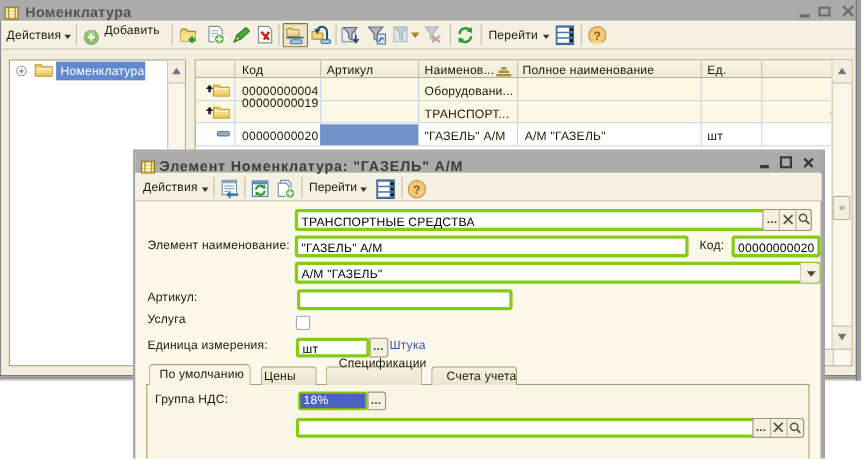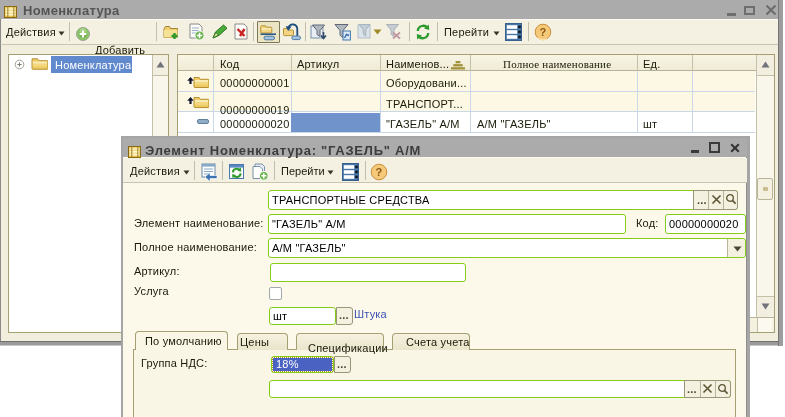--- a/index.html
+++ b/index.html
@@ -1,20 +1,20 @@
 <!DOCTYPE html>
 <html><head><meta charset="utf-8">
 <style>
 *{margin:0;padding:0;box-sizing:border-box;}
 html,body{width:785px;height:417px;overflow:hidden;}
 body{font-family:"Liberation Sans",sans-serif;font-size:11px;color:#000;background:#fff;letter-spacing:0.2px;}
 #s{position:relative;width:785px;height:417px;overflow:hidden;background:#fff;}
 .abs{position:absolute;}
 .lbl{position:absolute;font-size:11px;color:#1a1a08;white-space:nowrap;}
-.fld{position:absolute;background:#fff;border:1px solid #84cc16;border-radius:3px;font-size:11px;white-space:nowrap;}
+.fld{position:absolute;background:#fff;border:3px solid #84cc16;border-radius:3px;font-size:11px;white-space:nowrap;}
 .fld span{display:block;padding:3px 0 0 3px;}
 .sep{position:absolute;width:1px;background:#c2beab;}
 .ico{position:absolute;}
 </style></head>
 <body>
 <div id="s">
 
 <div class="abs" style="left:0;top:0;width:783px;height:346px;background:#f1eedd;">
   <div class="abs" style="left:0;top:18px;width:1px;height:328px;background:#8a8a8a;"></div>
 
@@ -40,21 +40,21 @@
   <svg class="ico" style="left:58px;top:31px" width="7" height="5" viewBox="0 0 7 5">
         <path d="M0.5 0.5 h6 l-3 4z" fill="#3a3522"></path>
       </svg>
 
   <svg class="ico" style="left:76px;top:27px" width="14" height="14" viewBox="0 0 14 14">
     <circle cx="7" cy="7" r="6.5" fill="#7ab356" stroke="#a0a49a"></circle>
     <circle cx="7" cy="7" r="5.2" fill="none" stroke="#8cc86a" stroke-width="1.6"></circle>
     <circle cx="7" cy="4.6" r="3.4" fill="#b2dc96" opacity="0.75"></circle>
     <path d="M7 3.6 V10.4 M3.6 7 H10.4" stroke="#fff" stroke-width="2"></path>
   </svg>
-  <div class="lbl" style="left:95px;top:44px;">Добавить</div>
+  <div class="lbl" style="left:95px;top:22px;">Добавить</div>
   <div class="sep" style="left:69px;top:22px;height:19px;"></div>
   <div class="sep" style="left:156px;top:22px;height:19px;"></div>
 
   <svg class="ico" style="left:163px;top:24px" width="17" height="17" viewBox="0 0 17 17">
     <path d="M1 5 l1.5-2.5 h4 l1 2 h7 v9 h-13.5z" fill="#f0d070" stroke="#a8832e"></path>
     <path d="M1 6 h13.5 v7.5 h-13.5z" fill="#f6e294"></path>
     <path d="M11.5 9 v6 M8.5 12 h6" stroke="#2e9a2e" stroke-width="2.4"></path>
   </svg>
 
   <svg class="ico" style="left:188px;top:23px" width="17" height="18" viewBox="0 0 17 18">
@@ -170,21 +170,21 @@
 
   <div class="abs" style="left:178px;top:55px;width:596px;height:16px;background:linear-gradient(#f8f5e6,#efebd4);border-bottom:1px solid #b5b19a;"></div>
   <div class="lbl" style="left:220px;top:58px;">Код</div>
   <div class="lbl" style="left:297px;top:58px;">Артикул</div>
   <div class="lbl" style="left:386px;top:58px;">Наименов...</div>
   <svg class="ico" style="left:451px;top:61px" width="14" height="9" viewBox="0 0 14 9">
     <rect x="4.6" y="0" width="4.8" height="2.3" fill="#a3923c"></rect>
     <rect x="2.3" y="3.1" width="9.4" height="2.3" fill="#a3923c"></rect>
     <rect x="0" y="6.2" width="14" height="2.3" fill="#a3923c"></rect>
   </svg>
-  <div class="lbl" style="left:503px;top:58px;font-family:Liberation Serif, serif;">Полное наименование</div>
+  <div class="lbl" style="left:475px;top:58px;">Полное наименование</div>
   <div class="lbl" style="left:643px;top:58px;">Ед.</div>
   <div class="lbl" style="left:697px;top:58px;margin-top:36px;">Номер ГТД</div>
 
   <div class="sep" style="left:213px;top:55px;height:16px;background:#c5c1a8;"></div>
   <div class="sep" style="left:291px;top:55px;height:16px;background:#c5c1a8;"></div>
   <div class="sep" style="left:380px;top:55px;height:16px;background:#c5c1a8;"></div>
   <div class="sep" style="left:470px;top:55px;height:16px;background:#c5c1a8;"></div>
   <div class="sep" style="left:637px;top:55px;height:16px;background:#c5c1a8;"></div>
   <div class="sep" style="left:692px;top:55px;height:16px;background:#c5c1a8;"></div>
 
@@ -212,23 +212,23 @@
   <svg class="ico" style="left:187px;top:97px" width="7" height="7" viewBox="0 0 7 7">
         <path d="M3.5 0 L6.8 3.8 H4.6 V7 H2.4 V3.8 H0.2z" fill="#16162e"></path>
       </svg>
   <svg class="ico" style="left:193px;top:95px" width="16" height="13" viewBox="0 0 16 13">
     <path d="M1 2.5 h5.2 l1 1.8 h7.8 a1 1 0 0 1 1 1 v6.2 a1 1 0 0 1 -1 1 h-13 a1 1 0 0 1 -1 -1 v-8z" fill="#edca62" stroke="#b99134"></path>
     <path d="M1.8 5 h13.2 v2.2 h-13.2z" fill="#f9ebb4"></path>
     <path d="M1.8 7.2 h13.2 v2.6 h-13.2z" fill="#f3d87f"></path>
   </svg>
   <div class="abs" style="left:197px;top:119px;width:12px;height:5px;background:#8fadc4;border:1px solid #62809c;border-radius:2px;"></div>
 
-  <div class="lbl" style="left:220px;top:77px;">00000000001</div>
+  <div class="lbl" style="left:220px;top:77px;">00000000004</div>
   <div class="lbl" style="left:386px;top:77px;">Оборудовани...</div>
-  <div class="lbl" style="left:220px;top:104px;">00000000019</div>
+  <div class="lbl" style="left:220px;top:88px;">00000000019</div>
   <div class="lbl" style="left:386px;top:98px;">ТРАНСПОРТ...</div>
   <div class="lbl" style="left:220px;top:118px;">00000000020</div>
   <div class="abs" style="left:291px;top:113px;width:89px;height:19px;background:#7093cb;"></div>
   <div class="lbl" style="left:386px;top:118px;">"ГАЗЕЛЬ" А/М</div>
   <div class="lbl" style="left:477px;top:118px;">А/М "ГАЗЕЛЬ"</div>
   <div class="lbl" style="left:643px;top:118px;">шт</div>
 
   <div class="abs" style="left:756px;top:55px;width:18px;height:262px;background:#f9f7ec;border-left:1px solid #c5c1a8;"></div>
   <div class="abs" style="left:757px;top:55px;width:17px;height:21px;background:#f2efe0;border-bottom:1px solid #c5c1a8;"></div>
   <svg class="ico" style="left:761px;top:61px" width="9" height="7" viewBox="0 0 9 7">
@@ -338,47 +338,47 @@
 
   <div class="lbl" style="left:11px;top:79px;">Элемент наименование:</div>
   <div class="fld" style="left:145px;top:76px;width:358px;height:20px;">
         <span>"ГАЗЕЛЬ" А/М</span>
       </div>
   <div class="lbl" style="left:513px;top:79px;">Код:</div>
   <div class="fld" style="left:542px;top:76px;width:81px;height:20px;">
         <span>00000000020</span>
       </div>
 
-  <div class="lbl" style="left:11px;top:103px;">Полное наименование:</div>
   <div class="fld" style="left:145px;top:100px;width:478px;height:20px;">
         <span>А/М "ГАЗЕЛЬ"</span>
       </div>
   <div class="abs" style="left:604px;top:101px;width:18px;height:18px;background:#f4f1e0;border-left:1px solid #b8b49a;border-radius:0 3px 3px 0;"></div>
   <svg class="ico" style="left:610px;top:108px" width="9" height="6" viewBox="0 0 9 6">
         <path d="M0.5 0.5 h8 l-4 5z" fill="#4c4631"></path>
       </svg>
 
   <div class="lbl" style="left:11px;top:127px;">Артикул:</div>
   <div class="fld" style="left:147px;top:125px;width:196px;height:19px;"></div>
 
   <div class="lbl" style="left:11px;top:147px;">Услуга</div>
   <div class="abs" style="left:146px;top:149px;width:13px;height:13px;background:#fff;border:1px solid #a2a8ae;border-radius:2px;"></div>
 
+  <div class="lbl" style="left:11px;top:170px;">Единица измерения:</div>
   <div class="fld" style="left:146px;top:169px;width:67px;height:18px;">
         <span style="padding-top:2px;">шт</span>
       </div>
   <div class="abs" style="left:213px;top:169px;width:17px;height:18px;background:#f4f1e0;border:1px solid #9a9478;border-radius:0 3px 3px 0;"></div>
   <div class="lbl" style="left:216px;top:171px;color:#4c4631;font-weight:bold;">...</div>
   <div class="lbl" style="left:231px;top:170px;color:#3a52b4;text-align:center;">Штука</div>
 
   <div class="abs" style="left:10px;top:211px;width:603px;height:72px;background:#faf6e6;border:1px solid #a69f73;border-bottom:none;"></div>
   <div class="abs" style="left:114px;top:195px;width:51px;height:17px;background:linear-gradient(#f6f2e0,#e9e4cb);border:1px solid #a69f73;border-bottom:none;border-radius:4px 4px 0 0;"></div>
   <div class="lbl" style="left:117px;top:198px;">Цены</div>
   <div class="abs" style="left:173px;top:195px;width:88px;height:17px;background:linear-gradient(#f6f2e0,#e9e4cb);border:1px solid #a69f73;border-bottom:none;border-radius:4px 4px 0 0;"></div>
-  <div class="lbl" style="left:185px;top:204px;text-align:right;">Спецификации</div>
+  <div class="lbl" style="left:185px;top:187px;text-align:right;">Спецификации</div>
   <div class="abs" style="left:269px;top:195px;width:78px;height:17px;background:linear-gradient(#f6f2e0,#e9e4cb);border:1px solid #a69f73;border-bottom:none;border-radius:4px 4px 0 0;"></div>
   <div class="lbl" style="left:283px;top:198px;">Счета учета</div>
   <div class="abs" style="left:12px;top:193px;width:93px;height:19px;background:#faf6e6;border:1px solid #a69f73;border-bottom:none;border-radius:4px 4px 0 0;"></div>
   <div class="lbl" style="left:22px;top:197px;">По умолчанию</div>
 
   <div class="lbl" style="left:18px;top:219px;">Группа НДС:</div>
   <div class="fld" style="left:148px;top:218px;width:63px;height:17px;"></div>
   <div class="abs" style="left:150px;top:220px;width:59px;height:13px;background:#4a63c2;outline:1px dotted #b8860b;"></div>
   <div class="lbl" style="left:153px;top:220px;color:#fff;">18%</div>
   <div class="abs" style="left:211px;top:218px;width:17px;height:17px;background:#f4f1e0;border:1px solid #9a9478;border-radius:0 3px 3px 0;"></div>

